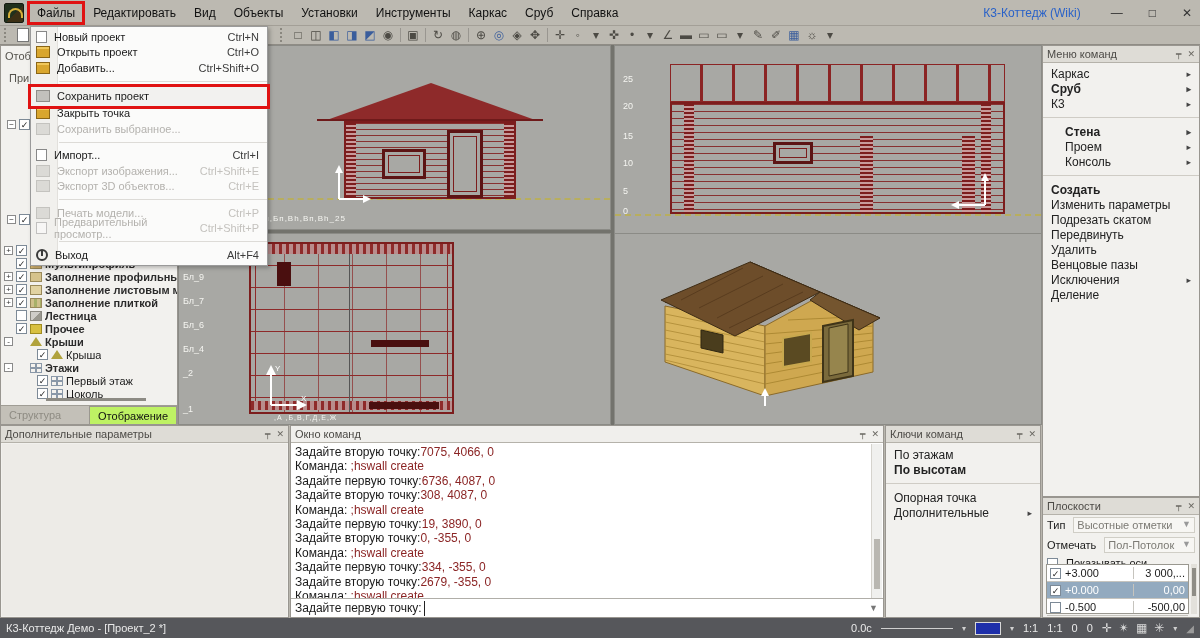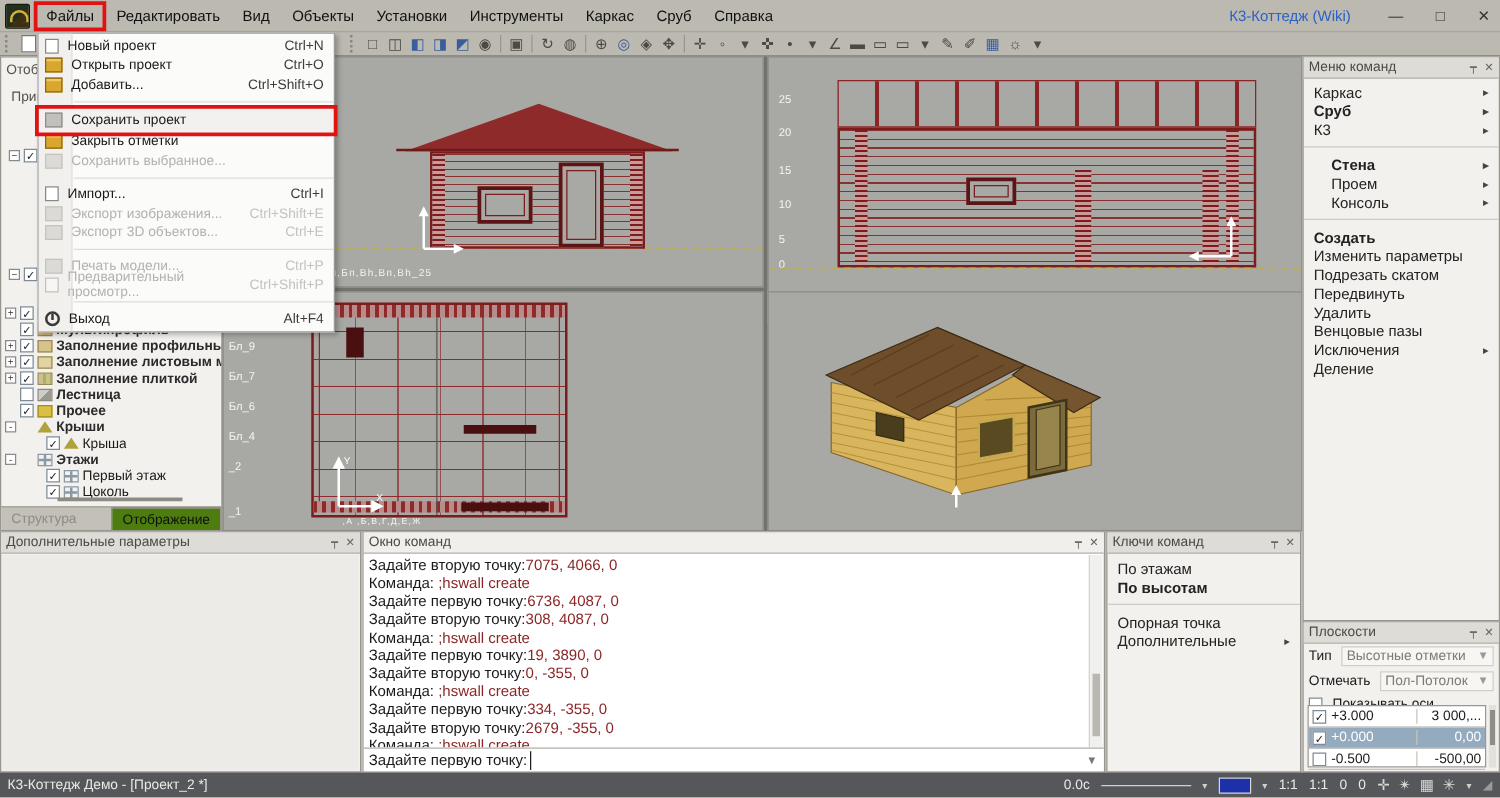--- a/index.html
+++ b/index.html
@@ -49,21 +49,21 @@
   .ticon.i-profile,.ticon.i-mprofile{ background:repeating-linear-gradient(180deg,#d6b571 0 3px,#b08c46 3px 5px); }
   .ticon.i-fill-sheet{ background:#e2d3a2; }
   .ticon.i-fill-tile{ background:repeating-linear-gradient(90deg,#cfc08a 0 3px,#a8b068 3px 6px); }
   .ticon.i-stairs{ background:linear-gradient(135deg,#cfcdc8 50%,#9a988f 50%); border-color:#8a8880; }
   .ticon.i-other{ background:#d8c040; border-color:#a08c20; }
   .ticon.i-roof{ width:0; height:0; border:none; border-left:6px solid transparent; border-right:6px solid transparent; border-bottom:9px solid #b0a23c; background:none; }
   .ticon.i-floor{ background:linear-gradient(#8a98a8 0 0) center/10px 2px no-repeat, linear-gradient(#8a98a8 0 0) top center/2px 10px no-repeat,#f4f2ee; border-color:#8a98a8; }
   .hscroll { position:absolute; left:45px; top:352px; width:100px; height:3px; background:#8d8b84; }
   .lp-tabs { position:absolute; left:0; bottom:0; width:176px; height:19px; display:flex; background:#c3c0b8; border-top:1px solid #a09d95; }
   .lp-tab { padding:3px 8px; font-size:11px; color:#8e8b83; }
-  .lp-tab.active { background:#4d7c0f; color:#111; border:1px solid #9a978f; border-bottom:none; }
+  .lp-tab.active { background:#bef264; color:#111; border:1px solid #9a978f; border-bottom:none; }
 
   
   #viewarea { position:absolute; left:178px; top:45px; width:864px; height:380px; background:#73736d; }
   .vp { position:absolute; background:#a8a8a4; border:1px solid #8b8b86; overflow:hidden; }
   #vp-tl { left:0; top:0; width:433px; height:185px; }
   #vp-tr { left:436px; top:0; width:428px; height:214px; }
   #vp-bl { left:0; top:188px; width:433px; height:192px; }
   #vp-br { left:436px; top:188px; width:428px; height:192px; }
   .ground { position:absolute; left:0; right:0; border-top:2px dashed #b8ae5e; }
   .vlabel { position:absolute; color:#f4f4f0; font-size:8px; white-space:nowrap; letter-spacing:1px; }
@@ -947,21 +947,21 @@
           <span class="mi mi-save"></span>
           <span>Сохранить проект</span>
           <span class="sc"></span>
         </div>
       </div>
 
       <div>
 
         <div class="fm-row">
           <span class="mi mi-folder-close"></span>
-          <span>Закрыть отметки</span>
+          <span>Закрыть точка</span>
           <span class="sc"></span>
         </div>
       </div>
 
       <div>
 
         <div class="fm-row disabled">
           <span class="mi mi-save-sel"></span>
           <span>Сохранить выбранное...</span>
           <span class="sc"></span>

